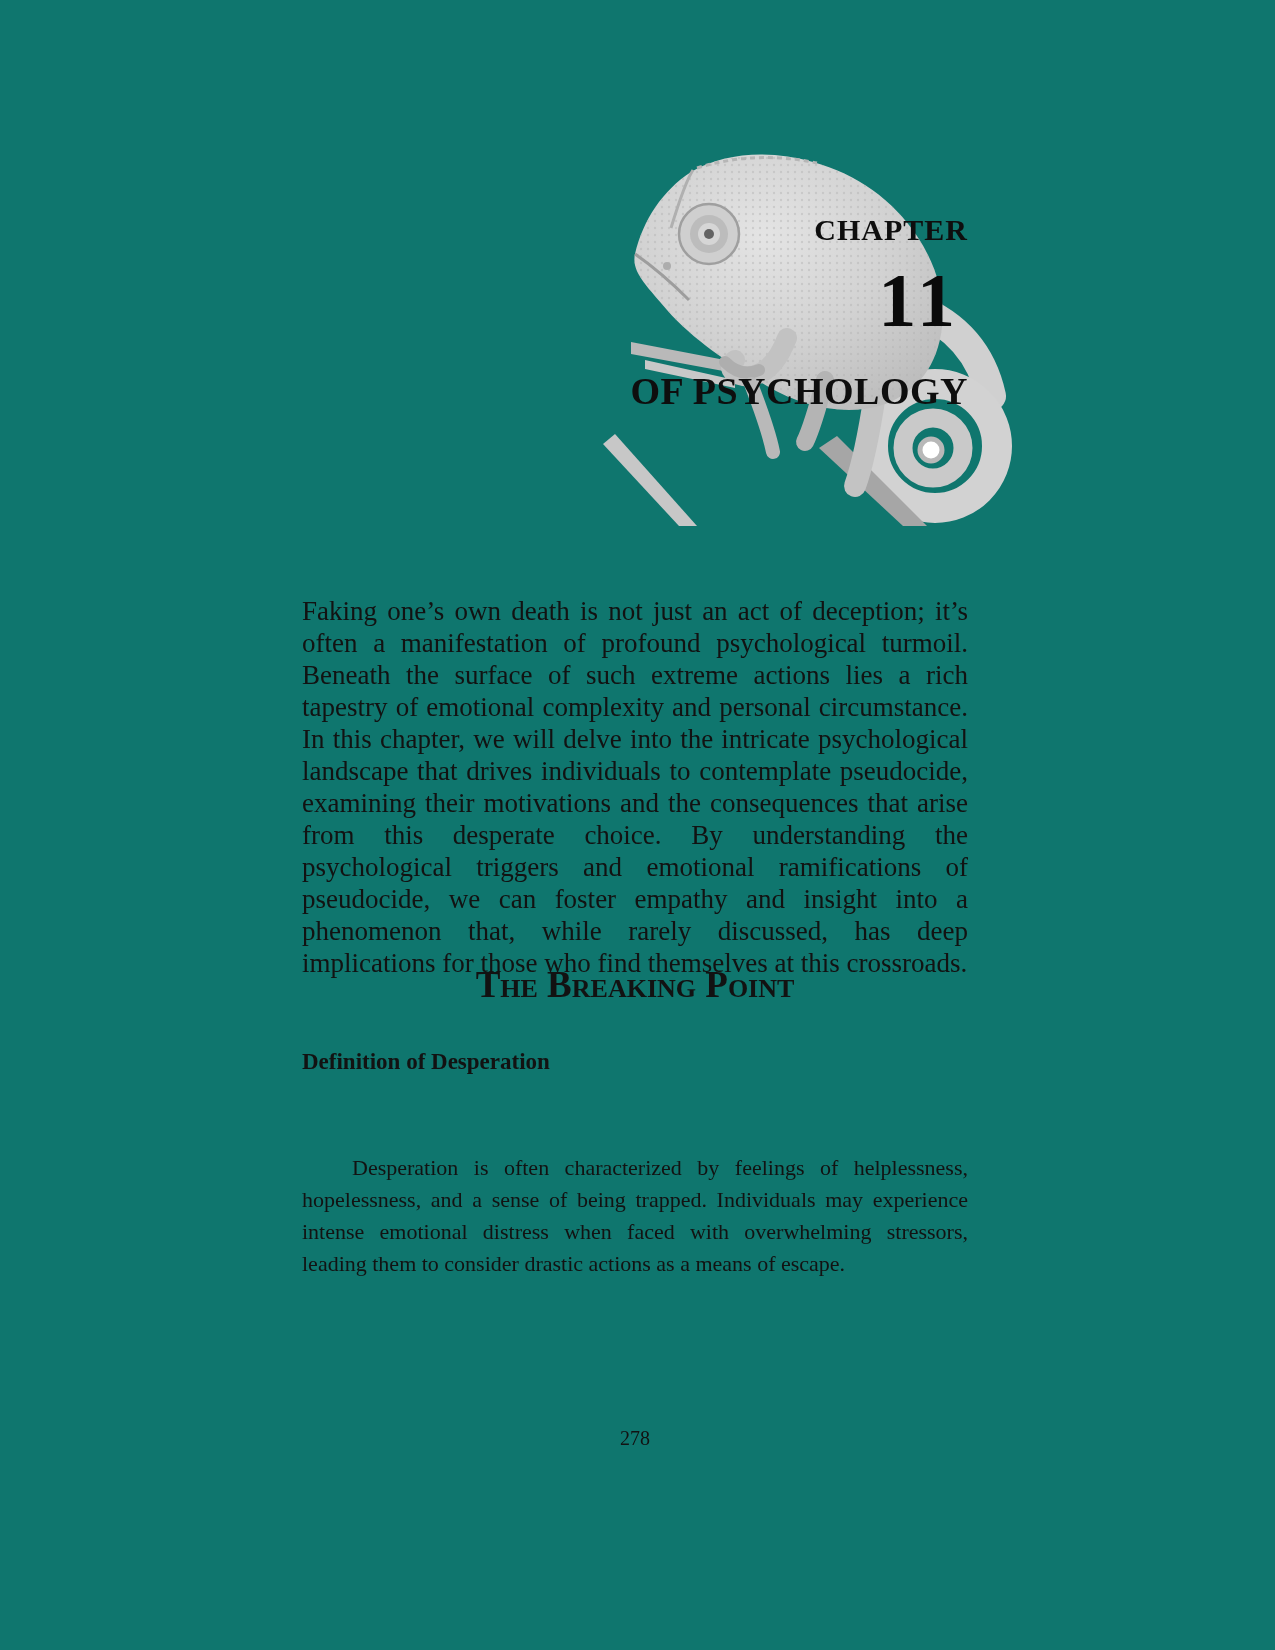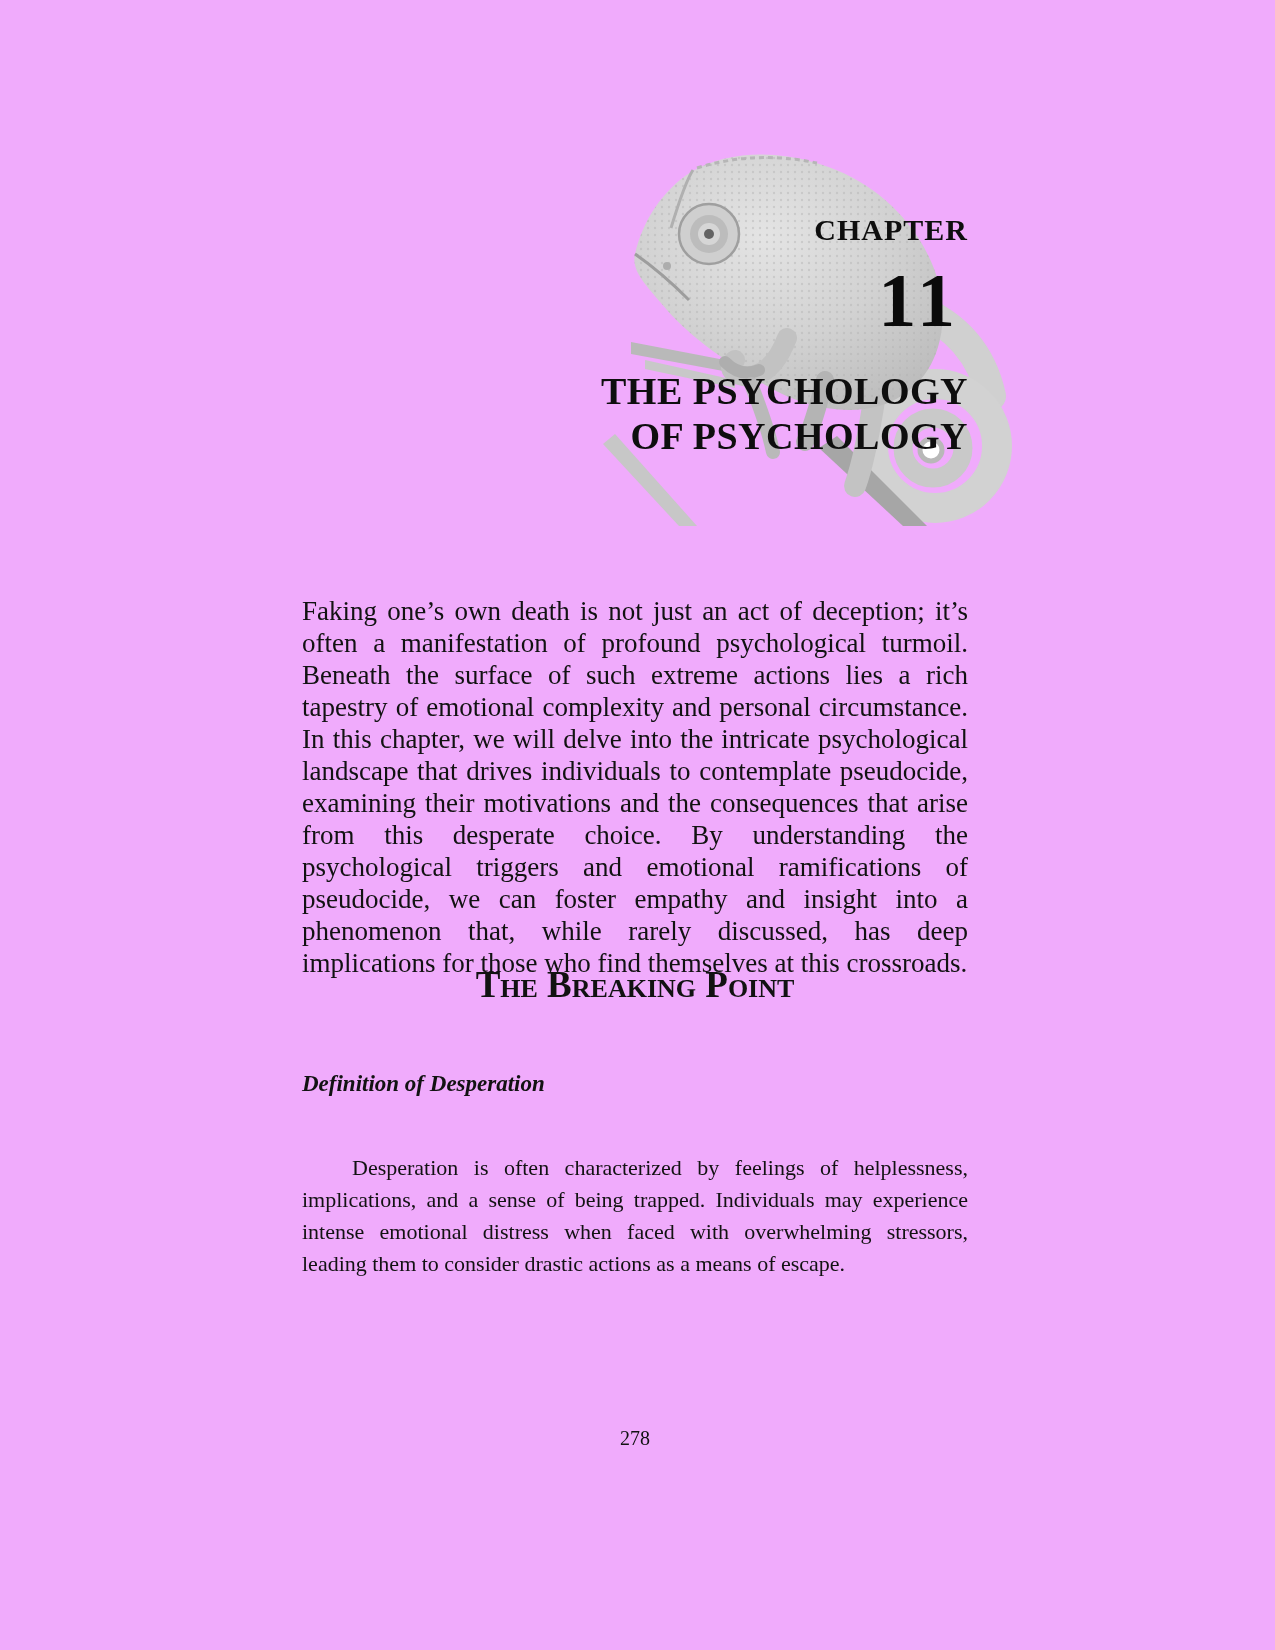--- a/index.html
+++ b/index.html
@@ -1,19 +1,19 @@
 <!DOCTYPE html>
 <html><head>
 <meta charset="utf-8">
 <style>
   html,body{margin:0;padding:0;background:#ffffff;}
   .page{
     position:relative;
     width:1275px;height:1650px;
-    background:#f0abfc;
+    background:#0f766e;
     font-family:"Liberation Serif", serif;
     color:#121212;
     overflow:hidden;
   }
   .figure{
     position:absolute;left:575px;top:148px;width:440px;height:380px;
     z-index:1;
   }
   .chapter-label{
     position:absolute;top:213px;right:307px;
@@ -38,24 +38,23 @@
     z-index:2;
   }
   .section-heading{
     position:absolute;left:302px;top:963px;width:666px;
     text-align:center;
     font-size:37px;font-weight:700;line-height:44px;
     font-variant:small-caps;
     z-index:2;
   }
   .subsection-heading{
-    position:absolute;left:302px;top:1070px;width:666px;
+    position:absolute;left:302px;top:1048px;width:666px;
     font-size:23px;font-weight:700;line-height:28px;
     z-index:2;
-    font-style:italic;
   }
   .body-par{
     position:absolute;left:302px;top:1130px;width:666px;
     font-size:22px;line-height:32px;
     text-align:justify;
     text-indent:50px;
     z-index:2;
   }
   .page-number{
     position:absolute;left:302px;top:1427px;width:666px;
@@ -114,29 +113,28 @@
 
     <path d="M250,232 C242,262 236,282 230,294" fill="none" stroke="#b4b4b4" stroke-width="18" stroke-linecap="round"></path>
     <path d="M212,190 C202,216 188,230 168,228 C156,226 152,218 160,212" fill="none" stroke="#c2c2c2" stroke-width="20" stroke-linecap="round"></path>
     <path d="M150,214 q 16,16 34,8" fill="none" stroke="#aeaeae" stroke-width="12" stroke-linecap="round"></path>
     <path d="M176,236 C186,262 194,284 198,304" fill="none" stroke="#b9b9b9" stroke-width="14" stroke-linecap="round"></path>
   </svg>
 
   <div class="chapter-label">CHAPTER</div>
   <div class="chapter-number">11</div>
   <div class="chapter-title">
-    <div>THE PSYCHOLOGY</div>
     <div>OF PSYCHOLOGY</div>
   </div>
 
   <p class="intro">Faking one’s own death is not just an act of deception; it’s often a manifestation of profound psychological turmoil. Beneath the surface of such extreme actions lies a rich tapestry of emotional complexity and personal circumstance. In this chapter, we will delve into the intricate psychological landscape that drives individuals to contemplate pseudocide, examining their motivations and the consequences that arise from this desperate choice. By understanding the psychological triggers and emotional ramifications of pseudocide, we can foster empathy and insight into a phenomenon that, while rarely discussed, has deep implications for those who find themselves at this crossroads.</p>
 
   <div class="section-heading">
     <div>The Breaking Point</div>
   </div>
 
   <div class="subsection-heading">Definition of Desperation</div>
 
-  <p class="body-par">Desperation is often characterized by feelings of helplessness, implications, and a sense of being trapped. Individuals may experience intense emotional distress when faced with overwhelming stressors, leading them to consider drastic actions as a means of escape.</p>
+  <p class="body-par">Desperation is often characterized by feelings of helplessness, hopelessness, and a sense of being trapped. Individuals may experience intense emotional distress when faced with overwhelming stressors, leading them to consider drastic actions as a means of escape.</p>
 
   <div class="page-number">278</div>
 
 </div>
 
 </body></html>

